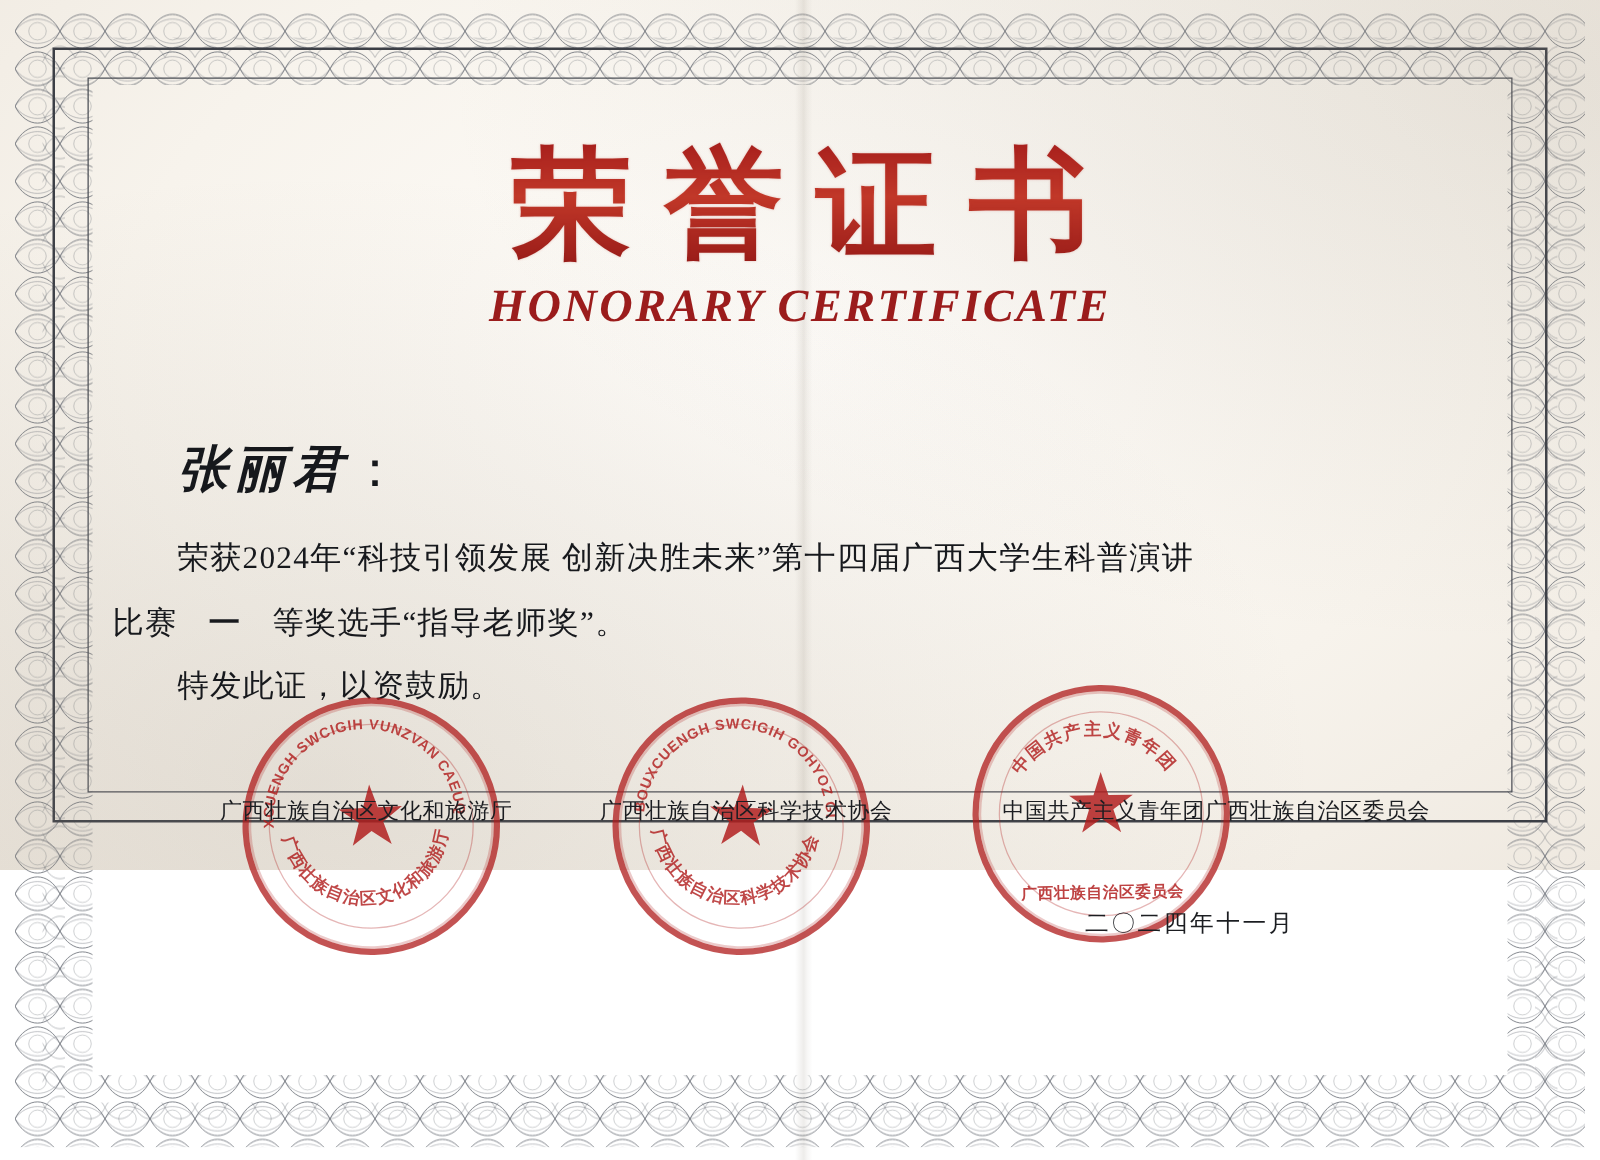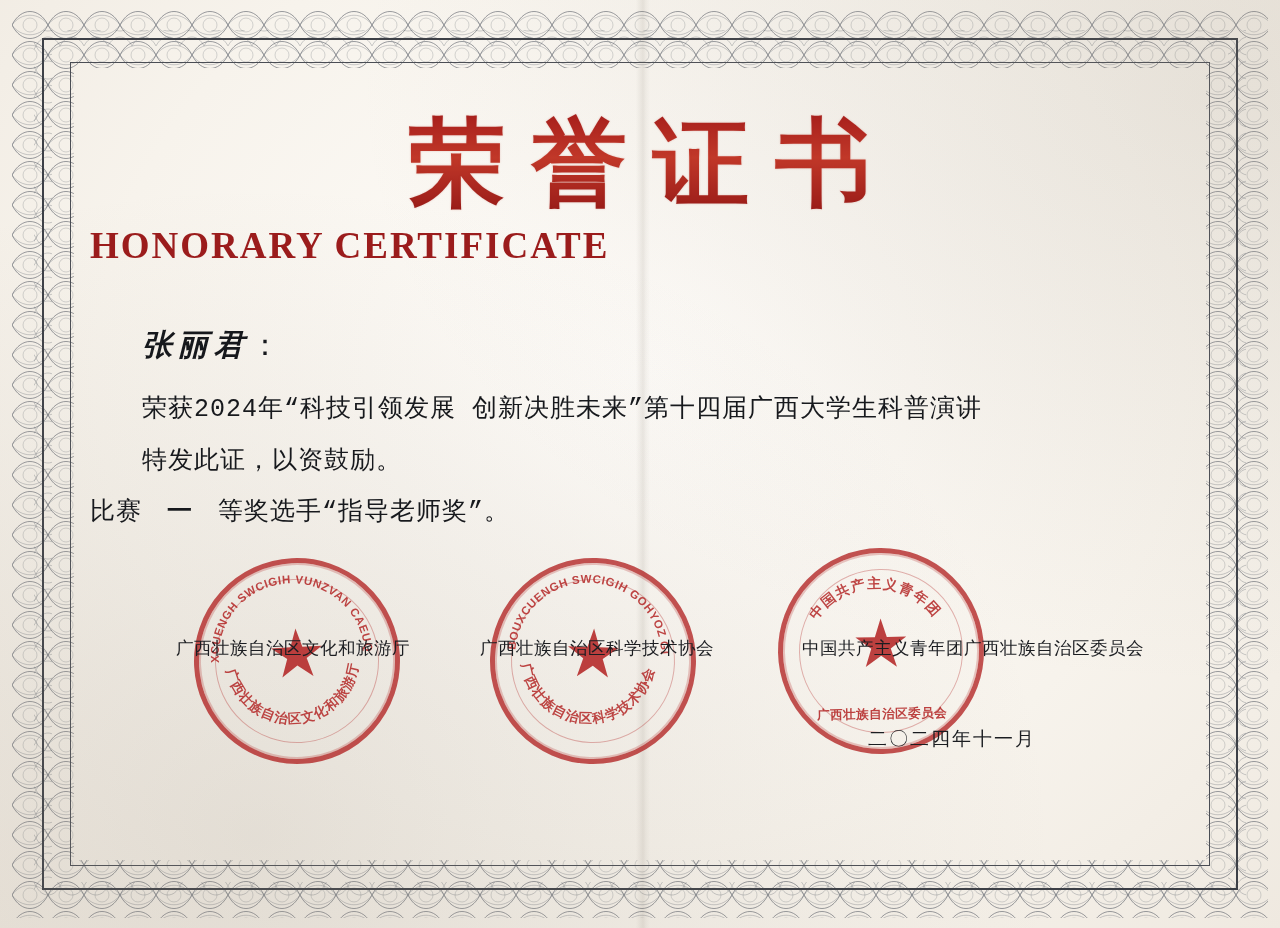--- a/index.html
+++ b/index.html
@@ -11,21 +11,21 @@
     width: 1280px;
     height: 928px;
     overflow: hidden;
     font-family: "Liberation Sans", sans-serif;
   }
 
   
   .certificate {
     position: relative;
     width: 1280px;
-    height: 928px;
+    height: 696px;
     background:
       radial-gradient(ellipse at 50% 40%, #fffdfa 0%, #f7f3ec 60%, #efe9e0 100%);
   }
 
   
   .paper-fold {
     position: absolute;
     left: 636px;
     top: 0;
     width: 14px;
@@ -96,43 +96,45 @@
     line-height: 1.15;
     background: linear-gradient(to bottom, #a21c1c 0%, #c8402f 45%, #8d1616 100%);
     -webkit-background-clip: text;
     background-clip: text;
     color: transparent;
     -webkit-text-fill-color: transparent;
     text-shadow: 0 0 2px rgba(170,30,25,0.25);
   }
   .title-en {
     margin: 6px 0 0 0;
+    text-align: center;
     font-family: "Liberation Serif", "DejaVu Serif", serif;
     font-size: 37px;
     font-weight: bold;
     letter-spacing: 2px;
     color: #9b1c1c;
+    font-style: italic;
   }
 
   .recipient {
-    margin: 58px 0 0 52px;
+    margin: 81px 0 0 52px;
     font-family: Liberation Mono, monospace;
-    font-size: 30px;
+    font-size: 40px;
     color: #16181c;
     letter-spacing: 3px;
   }
   .recipient .name {
     font-style: italic;
     font-weight: bold;
     letter-spacing: 6px;
   }
 
   .body-text {
     margin: 18px 0 0 0;
-    font-family: Liberation Mono, monospace;
+    font-family: Liberation Serif, serif;
     font-size: 25px;
     color: #17191d;
     line-height: 2.05;
     letter-spacing: 1px;
   }
   .body-line {
     white-space: nowrap;
   }
   .indent {
     display: inline-block;
@@ -283,24 +285,24 @@
 
     <div class="recipient">
       <span class="name">张丽君</span><span>：</span>
     </div>
 
     <div class="body-text">
       <div class="body-line">
         <span class="indent"></span><span>荣获2024年“科技引领发展  创新决胜未来”第十四届广西大学生科普演讲</span>
       </div>
       <div class="body-line">
+        <span>比赛</span><span class="award-rank">一</span><span>等奖选手“指导老师奖”。</span>
+      </div>
+      <div class="body-line">
         <span class="indent"></span><span>特发此证，以资鼓励。</span>
-      </div>
-      <div class="body-line">
-        <span>比赛</span><span class="award-rank">一</span><span>等奖选手“指导老师奖”。</span>
       </div>
     </div>
 
     <div class="seals">
 
       <div class="seal s1">
         <div class="inner-band"></div>
         <div class="arc-text">
           <svg viewBox="0 0 186 186" width="186" height="186">
             <defs>

